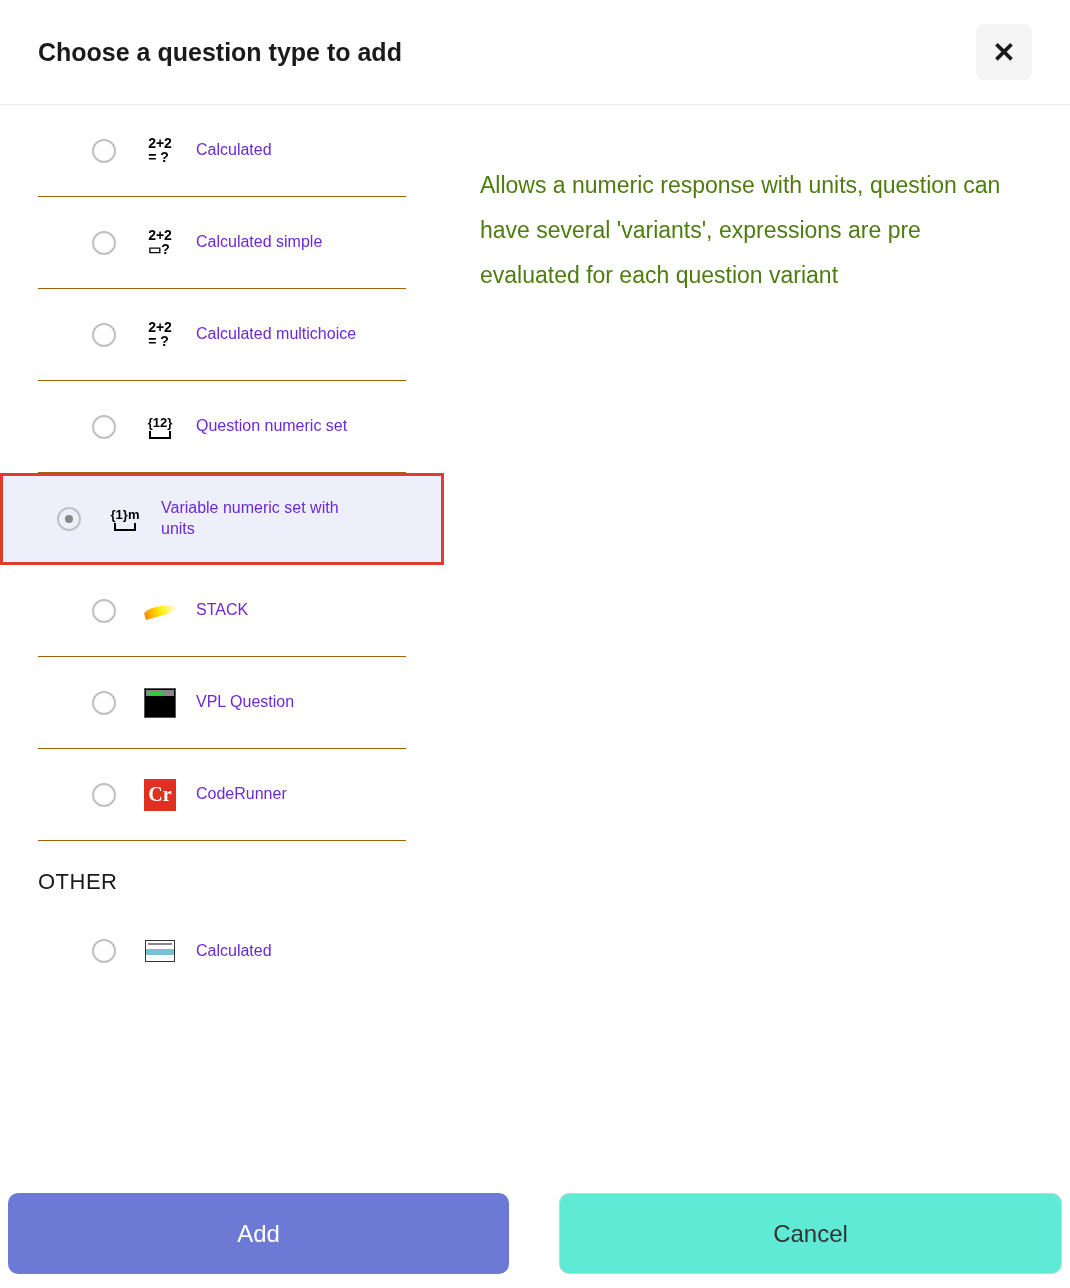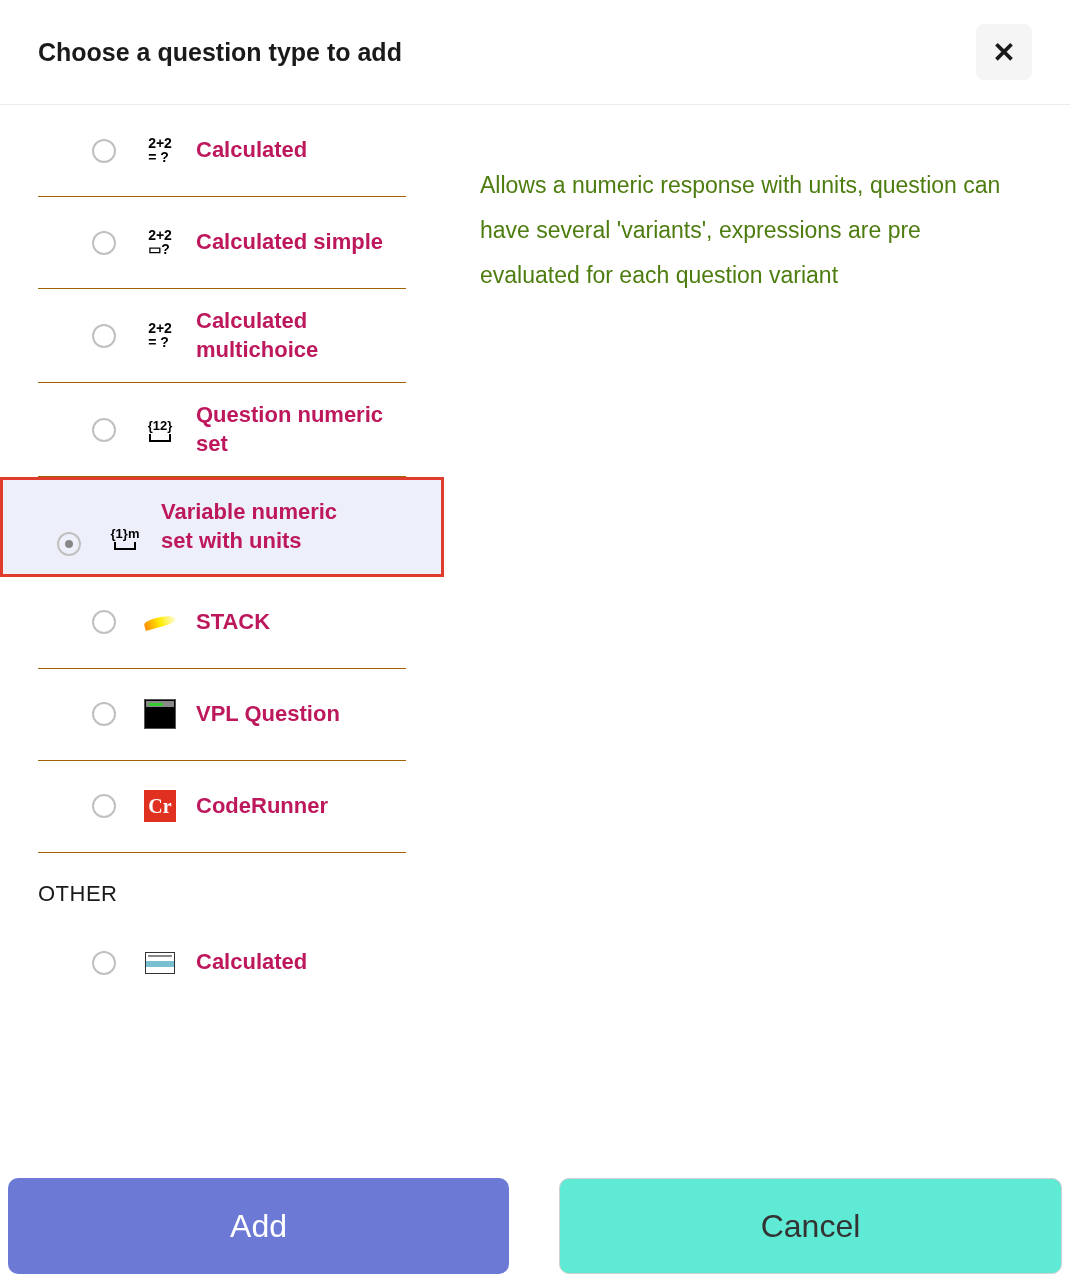--- a/index.html
+++ b/index.html
@@ -74,21 +74,20 @@
       cursor: pointer;
       min-height: 92px;
     }
     .qtype-item.selected {
       background: #edeffb;
       margin: 0;
       padding-left: 54px;
       padding-right: 0;
       border: 3px solid #e03c2e;
       border-bottom: 3px solid #e03c2e;
-      align-items: flex-end;
     }
     .radio {
       width: 24px;
       height: 24px;
       border: 2px solid #c0c0c0;
       border-radius: 50%;
       margin-right: 26px;
       flex-shrink: 0;
       display: flex;
       align-items: center;
@@ -107,43 +106,43 @@
       margin-right: 18px;
       flex-shrink: 0;
       display: flex;
       align-items: center;
       justify-content: center;
       font-size: 13px;
       font-weight: 700;
       color: #000;
     }
     .qtype-label {
-      font-size: 22px;
-      font-weight: 700;
-      color: #be185d;
+      font-size: 16px;
+      font-weight: 400;
+      color: #6d28d9;
       line-height: 1.3;
       max-width: 210px;
     }
     .section-header {
       font-size: 22px;
       font-weight: 500;
       color: #1a1a1a;
       padding: 28px 0 10px 38px;
       letter-spacing: 0.5px;
     }
     .footer {
       display: flex;
       gap: 26px;
       padding: 0 8px 14px 8px;
     }
     .btn {
       flex: 1;
-      height: 96px;
+      height: 81px;
       border-radius: 10px;
-      font-size: 32px;
+      font-size: 24px;
       font-weight: 500;
       cursor: pointer;
       border: none;
     }
     .btn-primary {
       background: #6c7ad6;
       color: #fff;
     }
     .btn-secondary {
       background: #5eead4;

